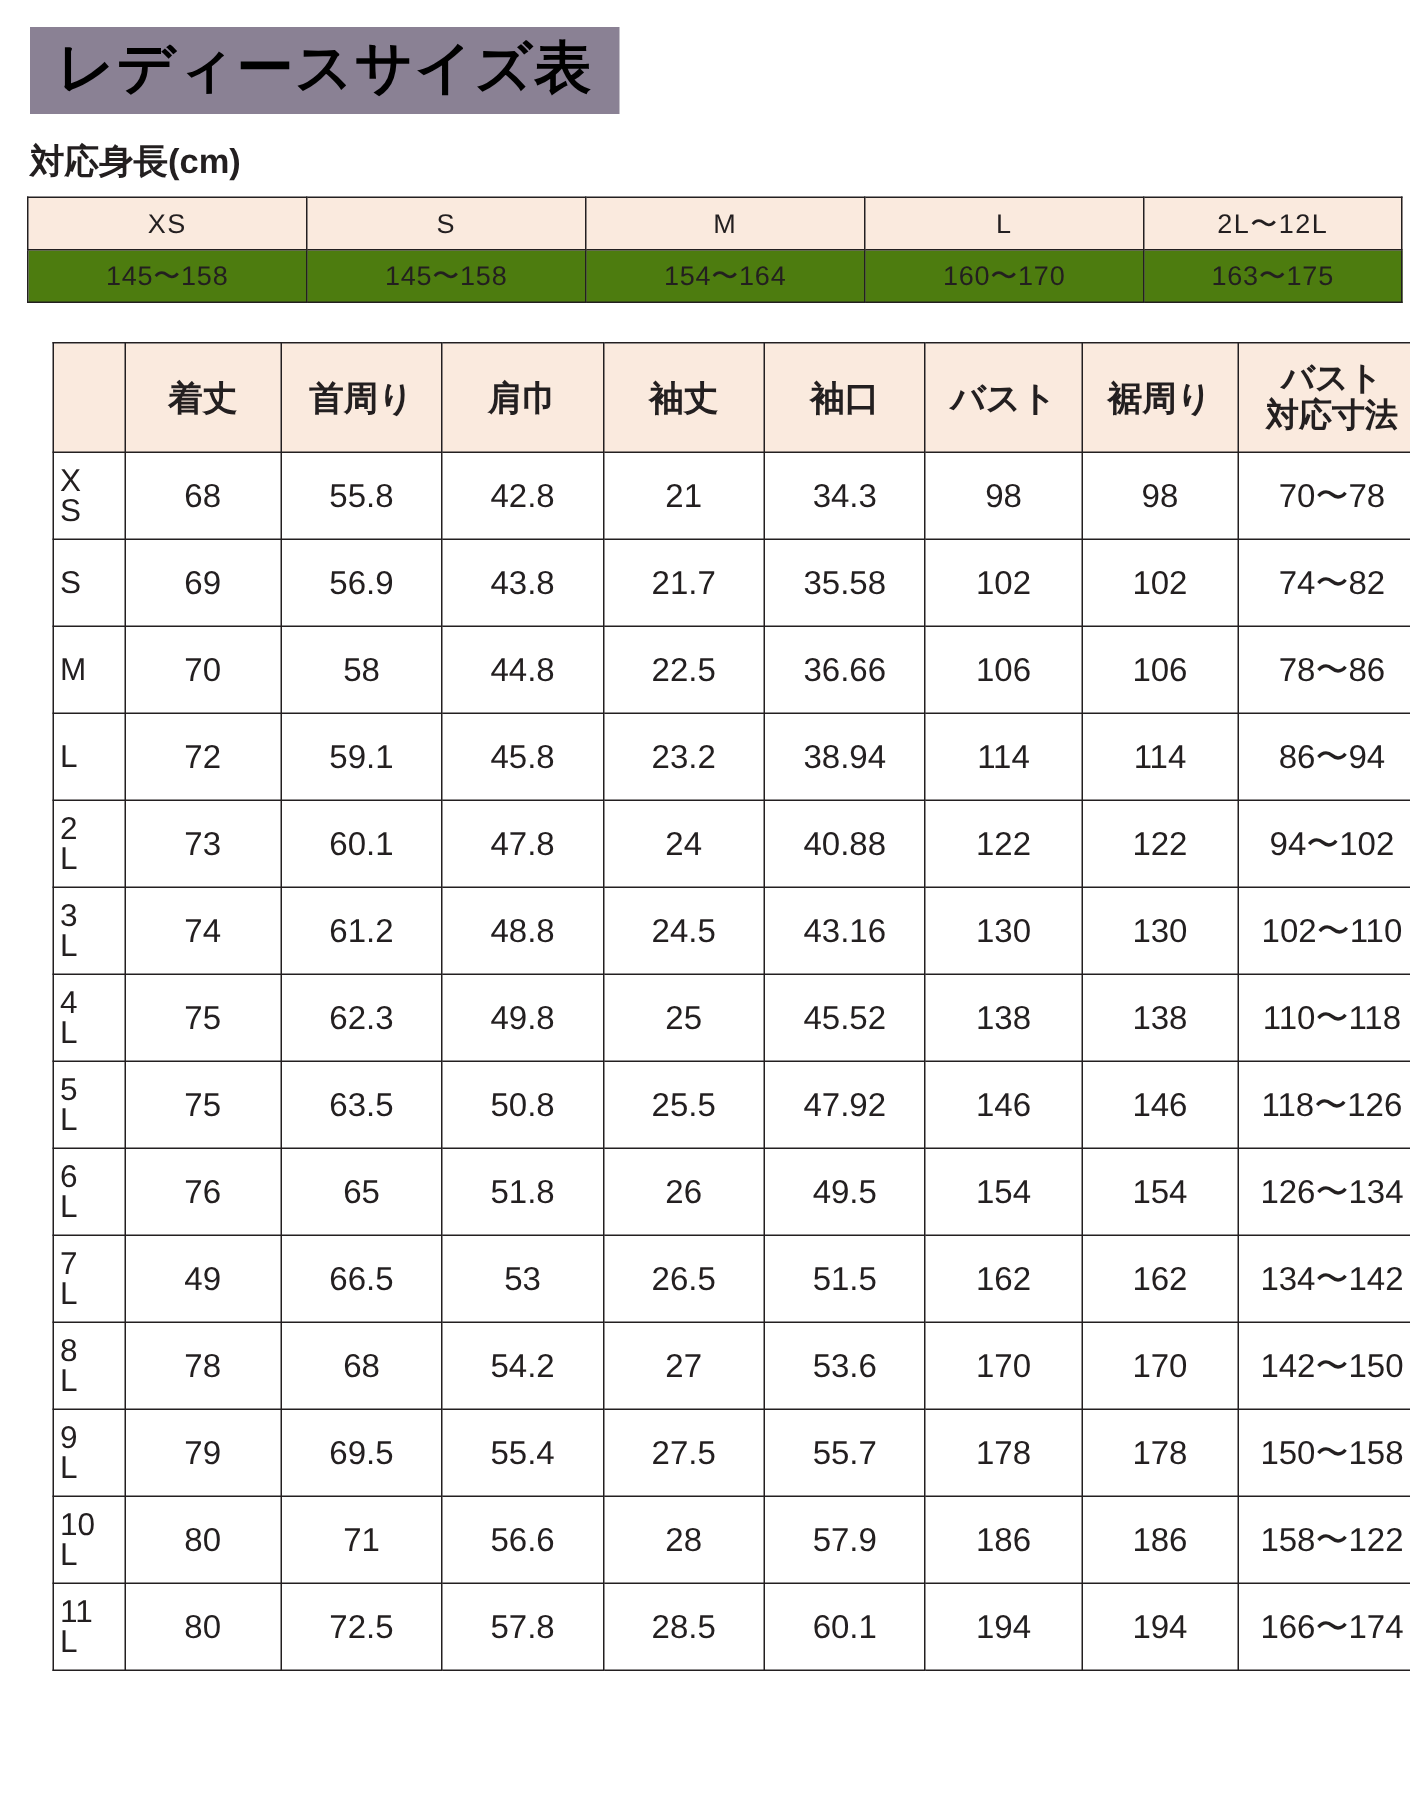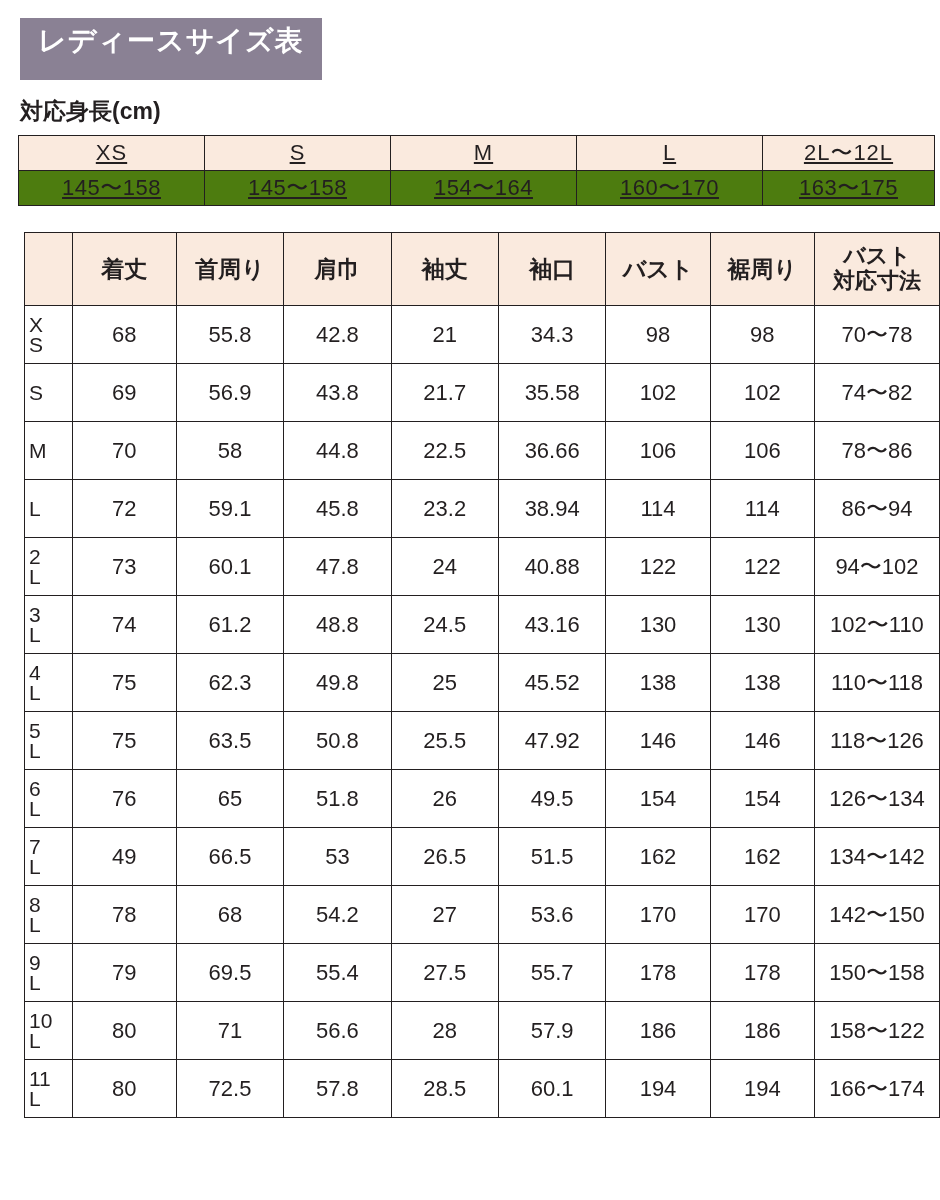--- a/index.html
+++ b/index.html
@@ -17,25 +17,25 @@
   }
   .page {
     padding: 14px 12px 0 12px;
     box-sizing: border-box;
     width: 940px;
   }
   
   .title-banner {
     display: inline-block;
     background: #8a8194;
-    color: #ffffff;
-    font-size: 28px;
+    color: #000000;
+    font-size: 38px;
     font-weight: bold;
     letter-spacing: 1px;
-    padding: 9px 18px 25px 18px;
+    padding: 9px 18px 11px 18px;
     line-height: 1;
     margin: 4px 0 0 8px;
   }
   
   .height-label {
     font-size: 23px;
     font-weight: bold;
     margin: 16px 0 8px 8px;
     letter-spacing: 0px;
   }
@@ -43,38 +43,37 @@
     border-collapse: collapse;
     table-layout: fixed;
   }
   .height-table {
     width: 916px;
     margin-left: 6px;
   }
   .height-table td {
     border: 1px solid #231f20;
     text-align: center;
-    font-size: 22px;
+    font-size: 18px;
     height: 34px;
     padding: 0;
-    text-decoration: underline;
   }
   .height-table tr.head td {
     background: #faeade;
     font-weight: normal;
     letter-spacing: 1px;
   }
   .height-table tr.vals td {
     background: #4d7c0f;
     letter-spacing: 0.5px;
   }
   
   .main-wrap {
     margin-top: 26px;
-    margin-left: 12px;
+    margin-left: 23px;
   }
   .main-table {
     width: 916px;
   }
   .main-table th, .main-table td {
     border: 1px solid #231f20;
     text-align: center;
     font-size: 22px;
     padding: 0;
     background: #ffffff;

